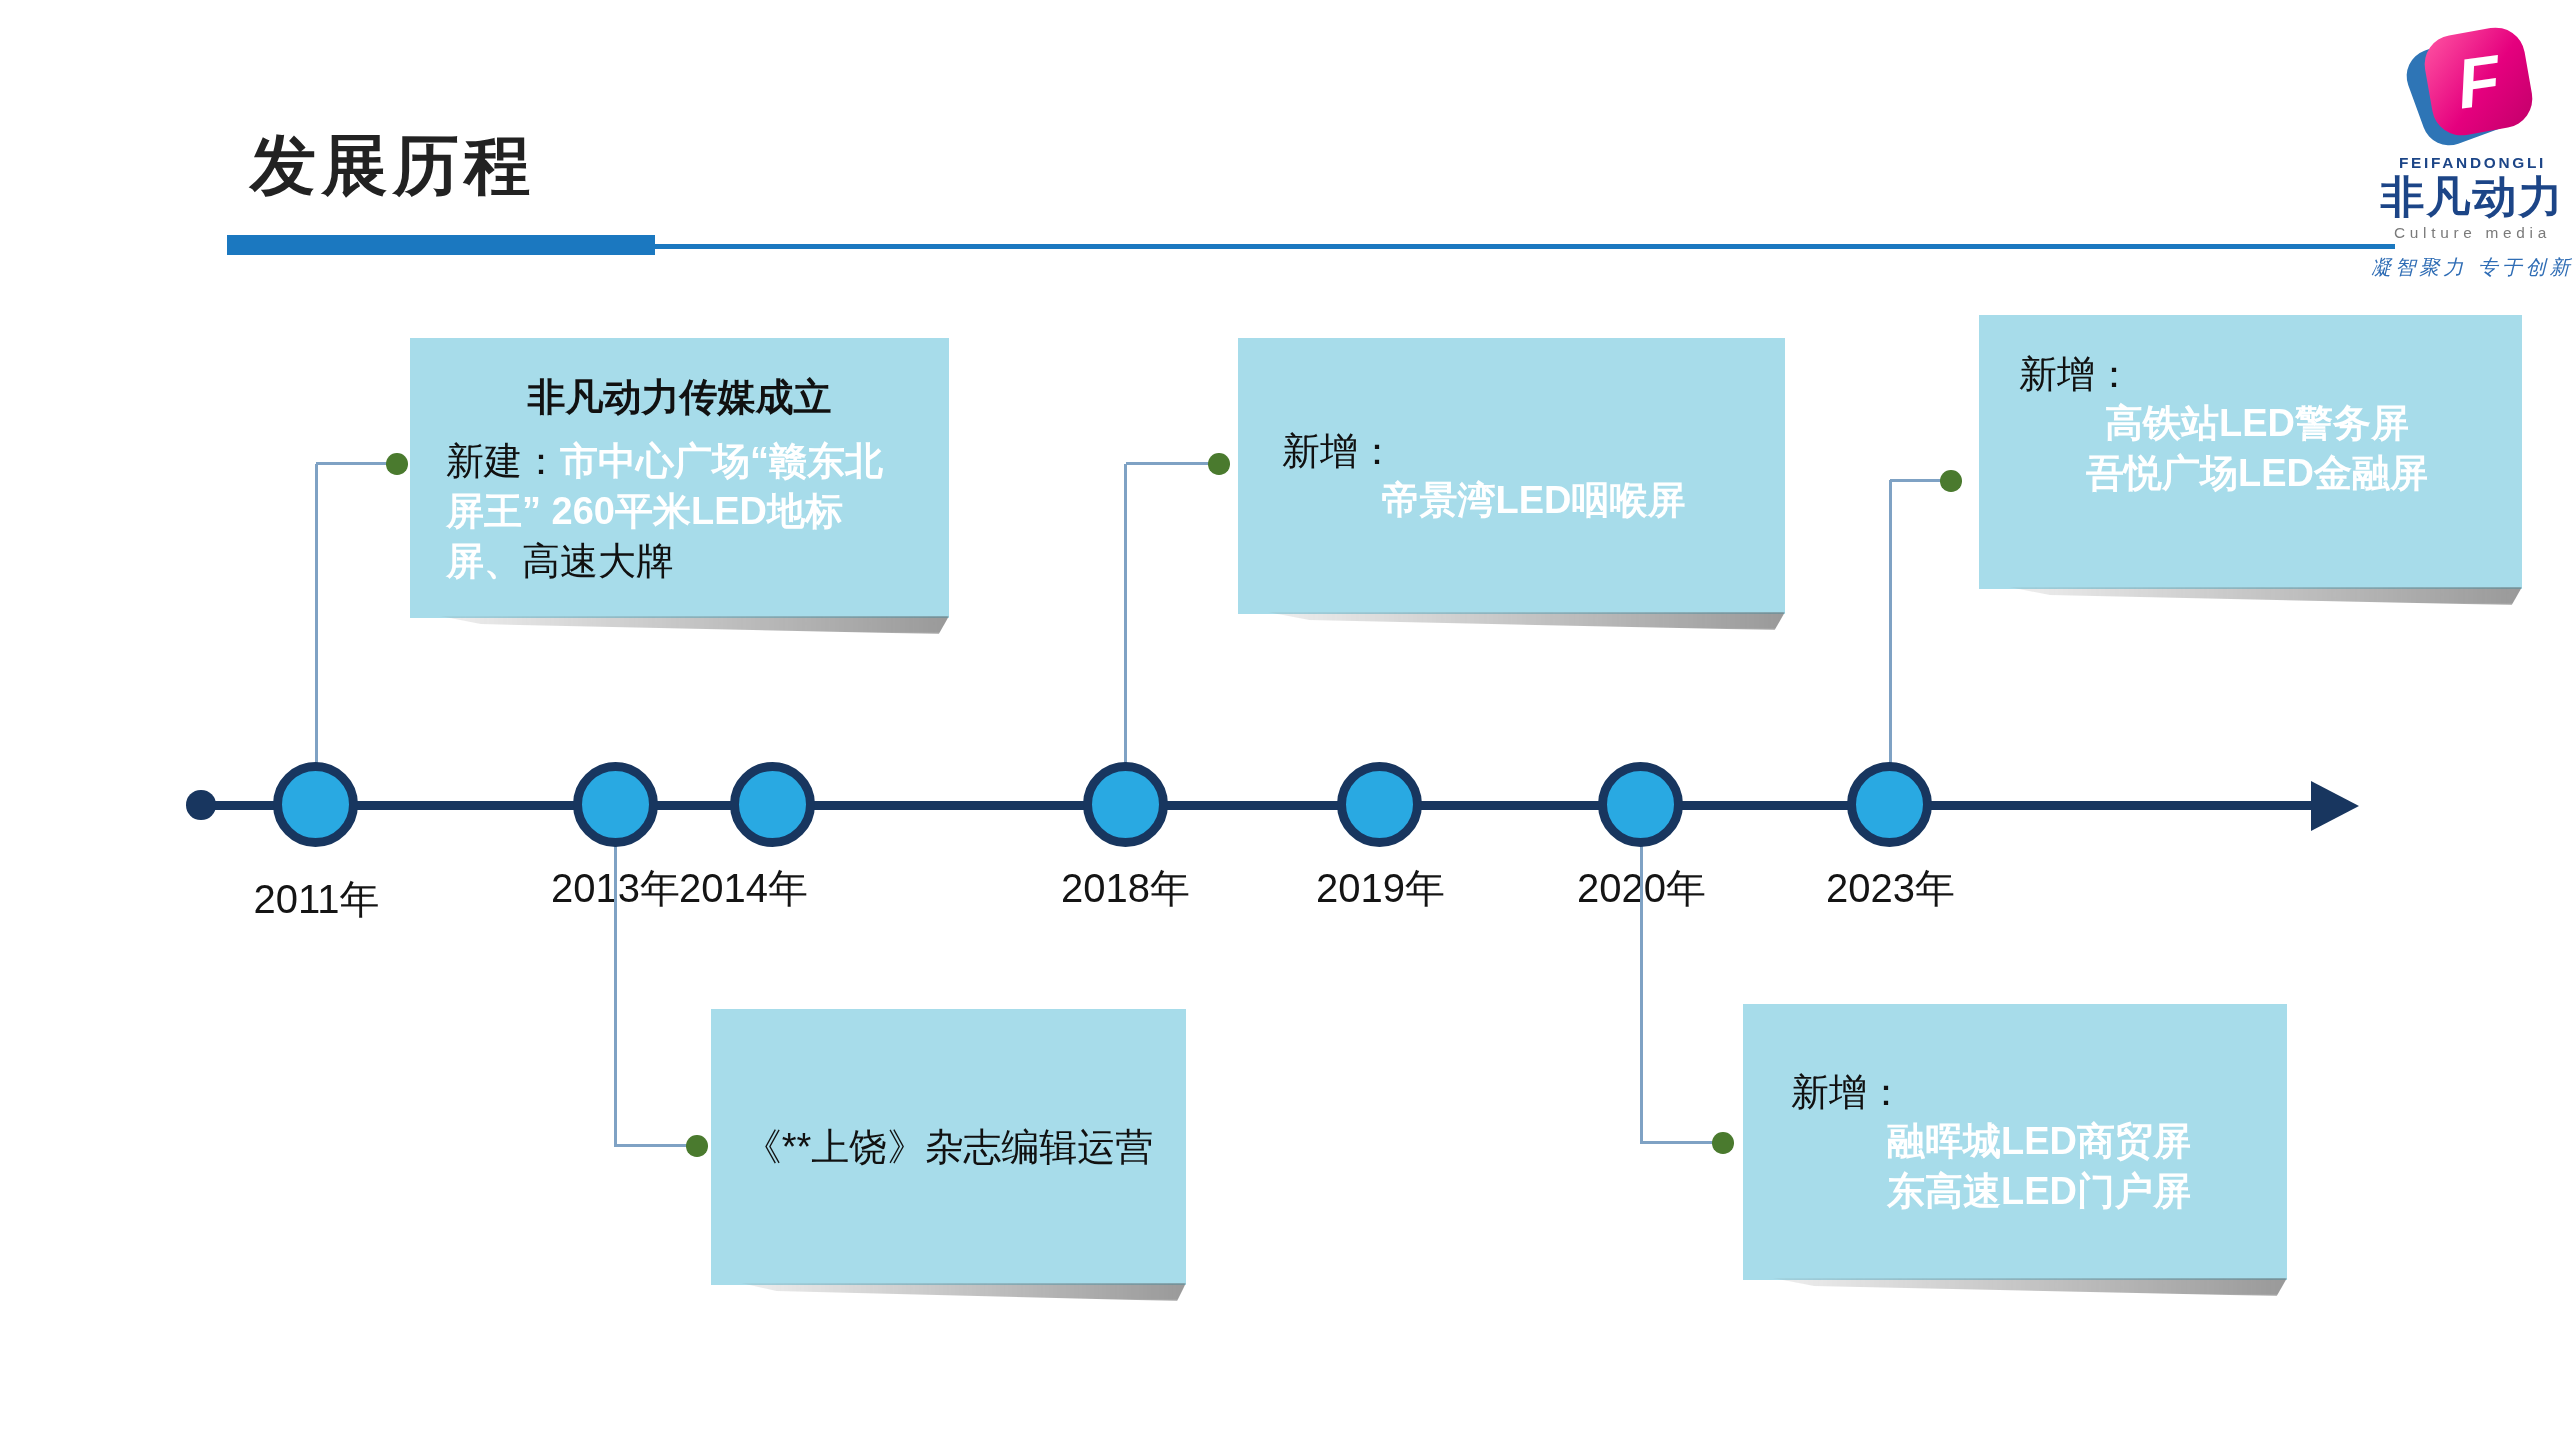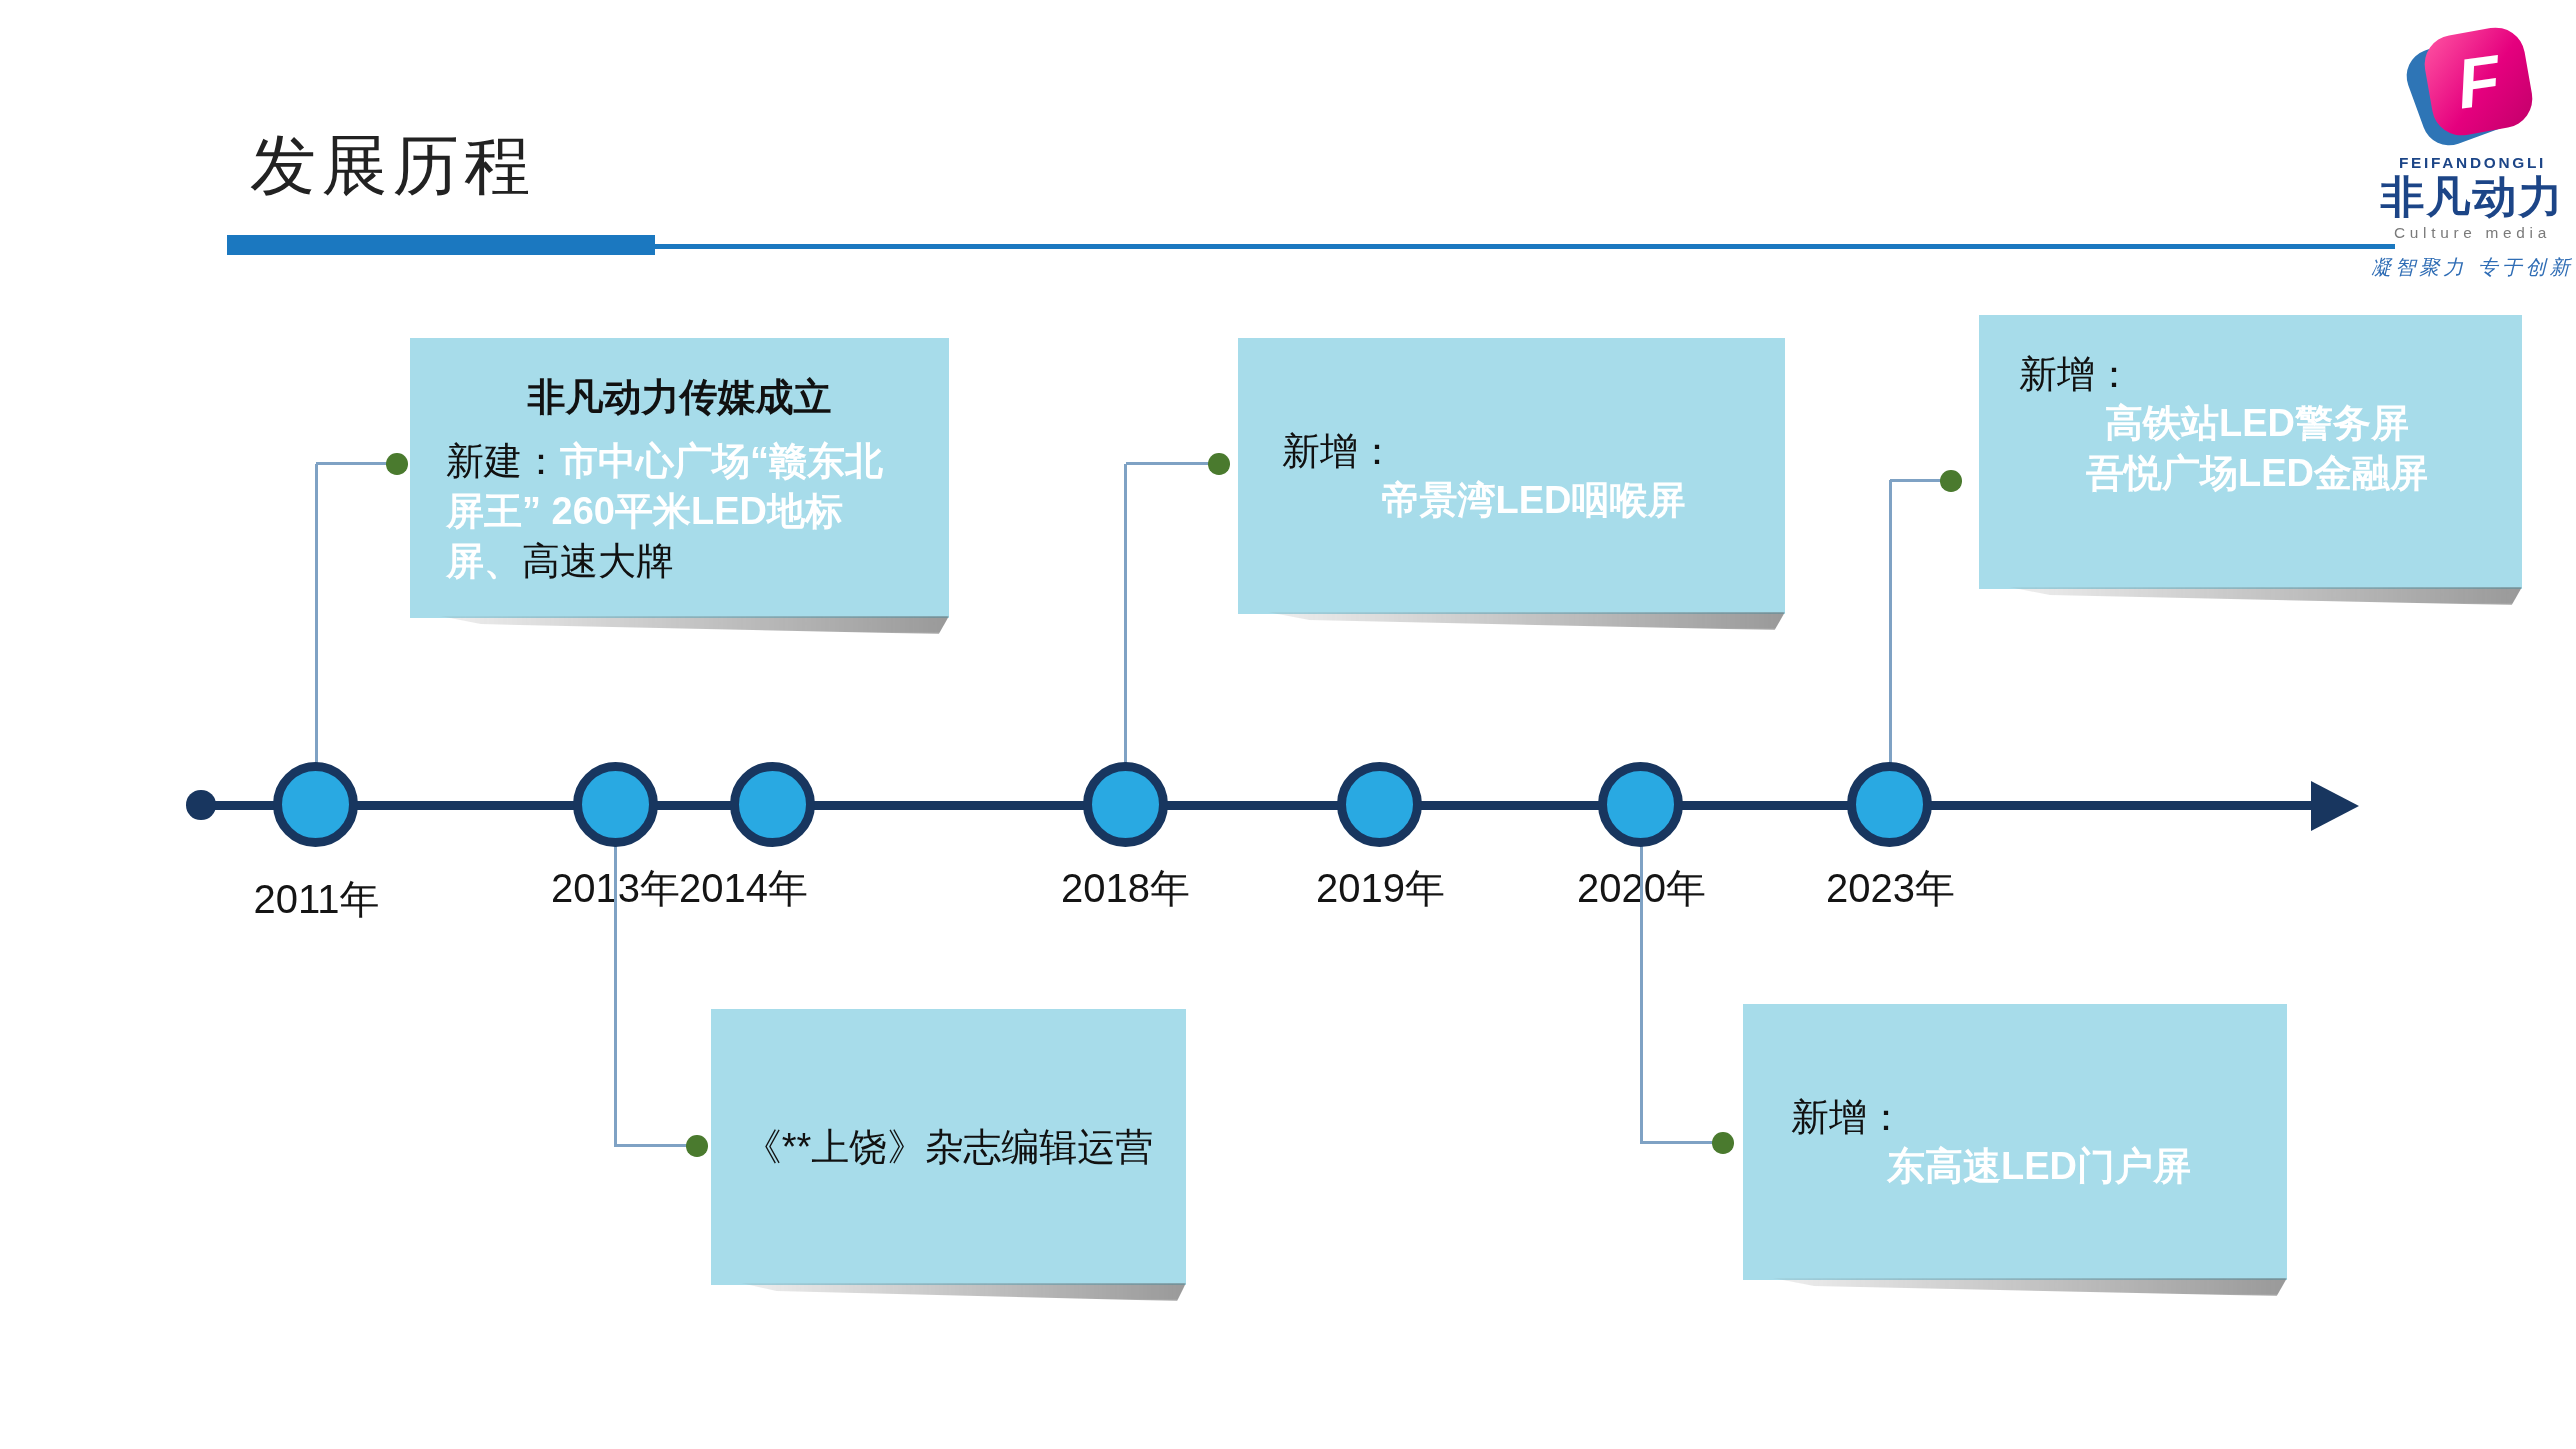--- a/index.html
+++ b/index.html
@@ -2,21 +2,21 @@
 <html style="font-size:10.7px"><head>
 <meta charset="utf-8">
 <style>
   html,body{margin:0;padding:0;background:#ffffff;}
   .slide{
     position:relative;width:2576px;height:1449px;background:#ffffff;overflow:hidden;
     font-family:"Liberation Sans","DejaVu Sans",sans-serif;color:#1a1a1a;
   }
 
   
-  .page-title{position:absolute;left:250px;top:121px;font-size:66px;font-weight:400;color:#222222;letter-spacing:5.4px;}
+  .page-title{position:absolute;left:250px;top:121px;font-size:66px;font-weight:700;color:#222222;letter-spacing:5.4px;}
   .rule-thin{position:absolute;left:228px;top:244px;width:2167px;height:4.7px;background:#1b78c0;}
   .rule-thick{position:absolute;left:227px;top:235px;width:428px;height:20px;background:#1b78c0;}
 
   
   .logo{position:absolute;left:2345px;top:28px;width:255px;text-align:center;}
   .logo-emblem{position:relative;margin:0 auto;width:124px;height:121px;}
   .emblem-blue{position:absolute;left:2.7px;top:12px;width:99px;height:99px;border-radius:27px;background:#2e75b6;transform:rotate(-20deg);}
   .emblem-pink{position:absolute;left:17.4px;top:2.7px;width:101px;height:101px;border-radius:29.5px;
     background:linear-gradient(135deg,#ff56a3 0%,#e5007e 55%,#c2006a 100%);
     transform:rotate(-10deg);display:flex;align-items:center;justify-content:center;}
@@ -133,20 +133,21 @@
     <div class="wline">高铁站LED警务屏</div>
     <div class="wline">吾悦广场LED金融屏</div>
   </div>
 
   <div class="note note-2013">
     <div class="plain-line">《**上饶》杂志编辑运营</div>
   </div>
 
   <div class="note note-2020">
     <div class="prefix">新增：</div>
+    <div class="wline">融晖城LED商贸屏</div>
     <div class="wline">东高速LED门户屏</div>
   </div>
 
   <div class="gdot d2011"></div>
   <div class="gdot d2018"></div>
   <div class="gdot d2023"></div>
   <div class="gdot d2013"></div>
   <div class="gdot d2020"></div>
 
   <div class="node n1"></div>

